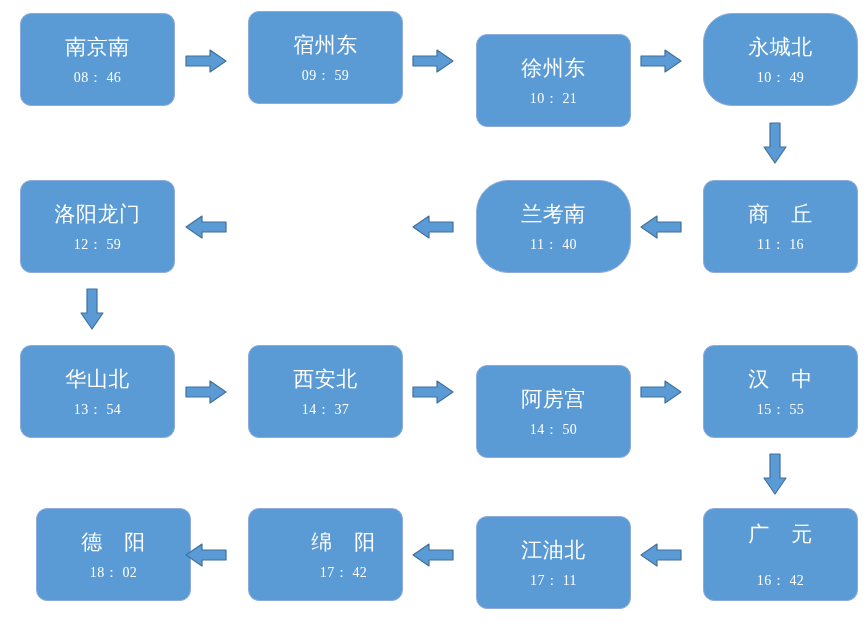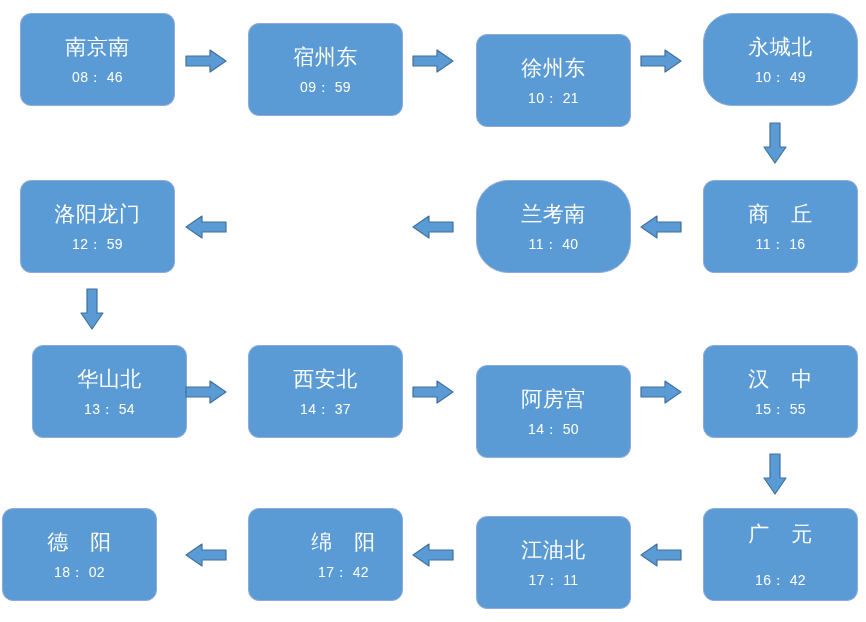--- a/index.html
+++ b/index.html
@@ -39,21 +39,21 @@
   .node-name {
     font-family: "DejaVu Serif", "Liberation Serif", serif;
     font-size: 21px;
     line-height: 26px;
     letter-spacing: 0.5px;
     white-space: pre;
     margin-bottom: 9px;
     text-align: center;
   }
   .node-time {
-    font-family: Liberation Sans, sans-serif;
+    font-family: Liberation Serif, serif;
     font-size: 14px;
     line-height: 17px;
     letter-spacing: 0.3px;
     white-space: pre;
     text-align: center;
   }
 
   
   .arrow {
     position: absolute;
@@ -63,21 +63,21 @@
 </style>
 </head>
 <body>
 
 <div id="canvas">
 
   <div class="node" style="left:20px; top:13px;">
     <div class="node-name">南京南</div>
     <div class="node-time">08： 46</div>
   </div>
-  <div class="node" style="left:248px; top:23px;">
+  <div class="node" style="left:248px; top:11px;">
     <div class="node-name">宿州东</div>
     <div class="node-time">09： 59</div>
   </div>
   <div class="node" style="left:476px; top:27px;margin-top:7px;">
     <div class="node-name">徐州东</div>
     <div class="node-time">10： 21</div>
   </div>
   <div class="node" style="left:703px; top:13px;border-radius:29px;">
     <div class="node-name">永城北</div>
     <div class="node-time">10： 49</div>
@@ -133,21 +133,21 @@
       <polygon points="42,8 18,8 18,2 2,13 18,24 18,18 42,18" fill="#5B9BD5" stroke="#41719C" stroke-width="1.2" stroke-linejoin="round"></polygon>
     </svg>
   </span>
 
   <span class="arrow" style="left:79px; top:287px;">
     <svg width="26" height="44" viewBox="0 0 26 44">
       <polygon points="8,2 18,2 18,26 24,26 13,42 2,26 8,26" fill="#5B9BD5" stroke="#41719C" stroke-width="1.2" stroke-linejoin="round"></polygon>
     </svg>
   </span>
 
-  <div class="node" style="left:20px; top:345px;margin-left:12px;">
+  <div class="node" style="left:20px; top:345px;">
     <div class="node-name">华山北</div>
     <div class="node-time">13： 54</div>
   </div>
   <div class="node" style="left:248px; top:345px;">
     <div class="node-name">西安北</div>
     <div class="node-time">14： 37</div>
   </div>
   <div class="node" style="left:476px; top:345px;margin-top:20px;">
     <div class="node-name">阿房宫</div>
     <div class="node-time">14： 50</div>
@@ -172,21 +172,21 @@
       <polygon points="2,8 26,8 26,2 42,13 26,24 26,18 2,18" fill="#5B9BD5" stroke="#41719C" stroke-width="1.2" stroke-linejoin="round"></polygon>
     </svg>
   </span>
 
   <span class="arrow" style="left:762px; top:452px;">
     <svg width="26" height="44" viewBox="0 0 26 44">
       <polygon points="8,2 18,2 18,26 24,26 13,42 2,26 8,26" fill="#5B9BD5" stroke="#41719C" stroke-width="1.2" stroke-linejoin="round"></polygon>
     </svg>
   </span>
 
-  <div class="node" style="left:2px; top:508px;">
+  <div class="node" style="left:36px; top:508px;">
     <div class="node-name">德　阳</div>
     <div class="node-time">18： 02</div>
   </div>
   <div class="node" style="left:248px; top:508px;padding-left:36px;">
     <div class="node-name">绵　阳</div>
     <div class="node-time">17： 42</div>
   </div>
   <div class="node" style="left:476px; top:516px;">
     <div class="node-name">江油北</div>
     <div class="node-time">17： 11</div>

